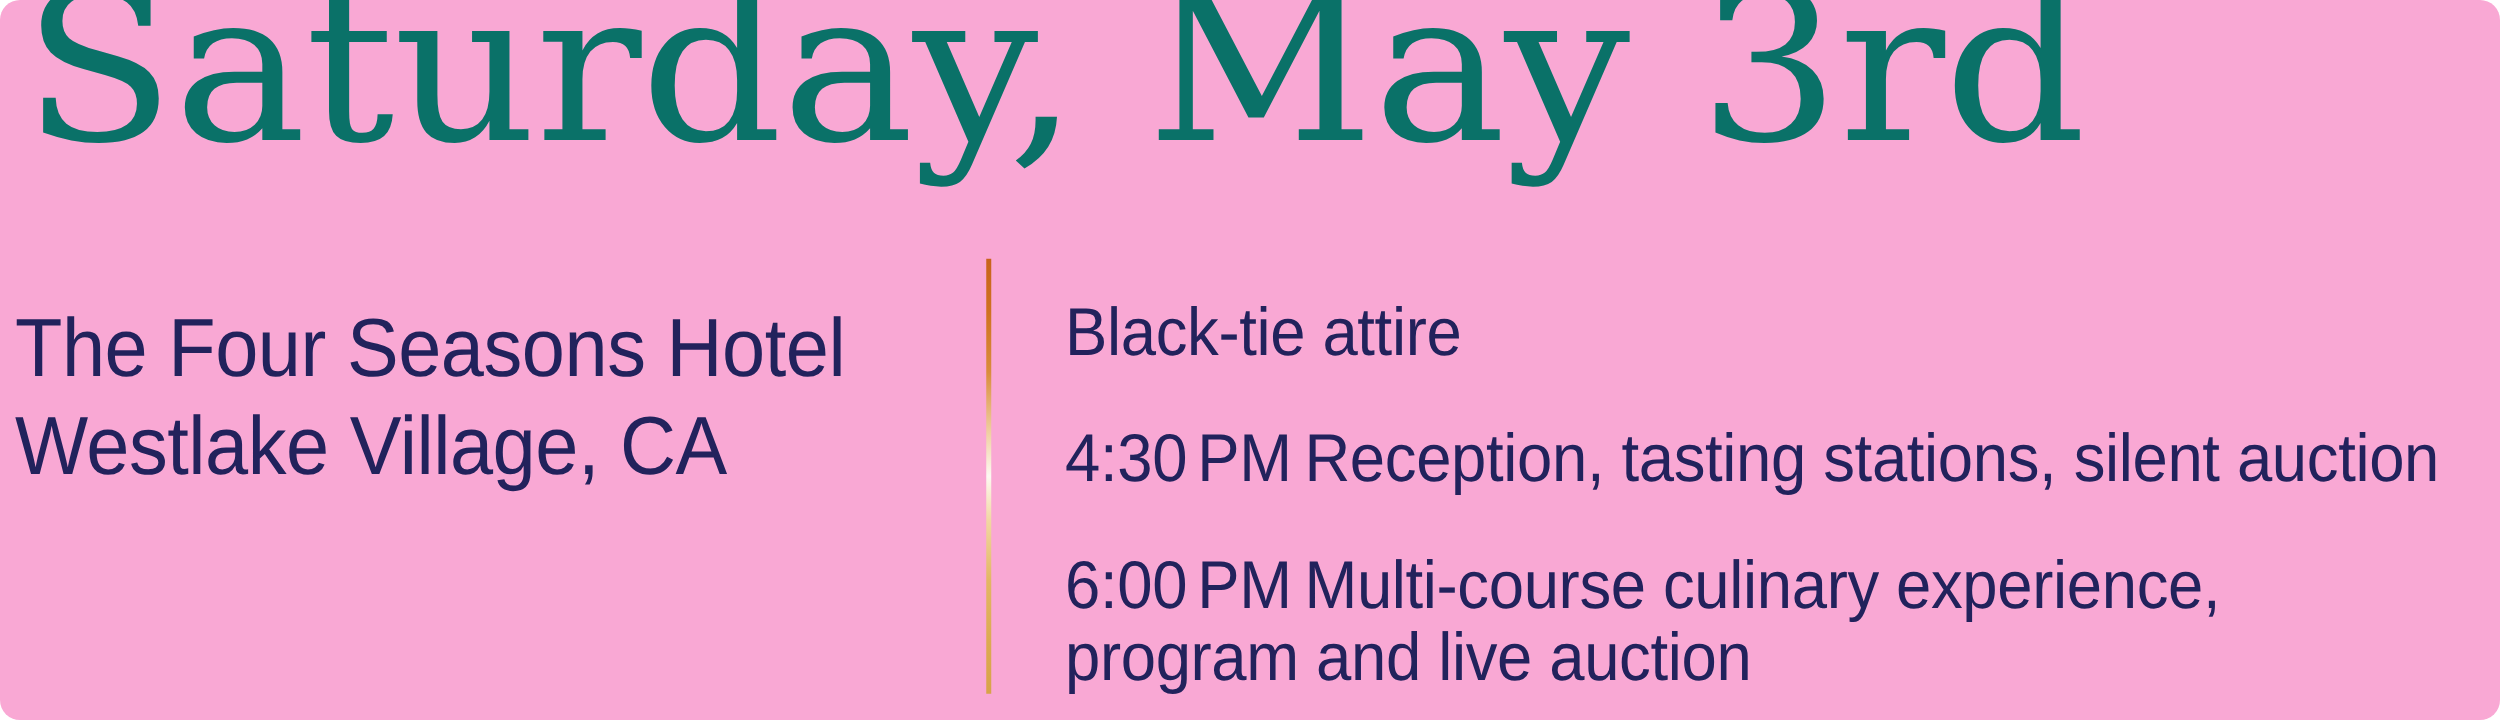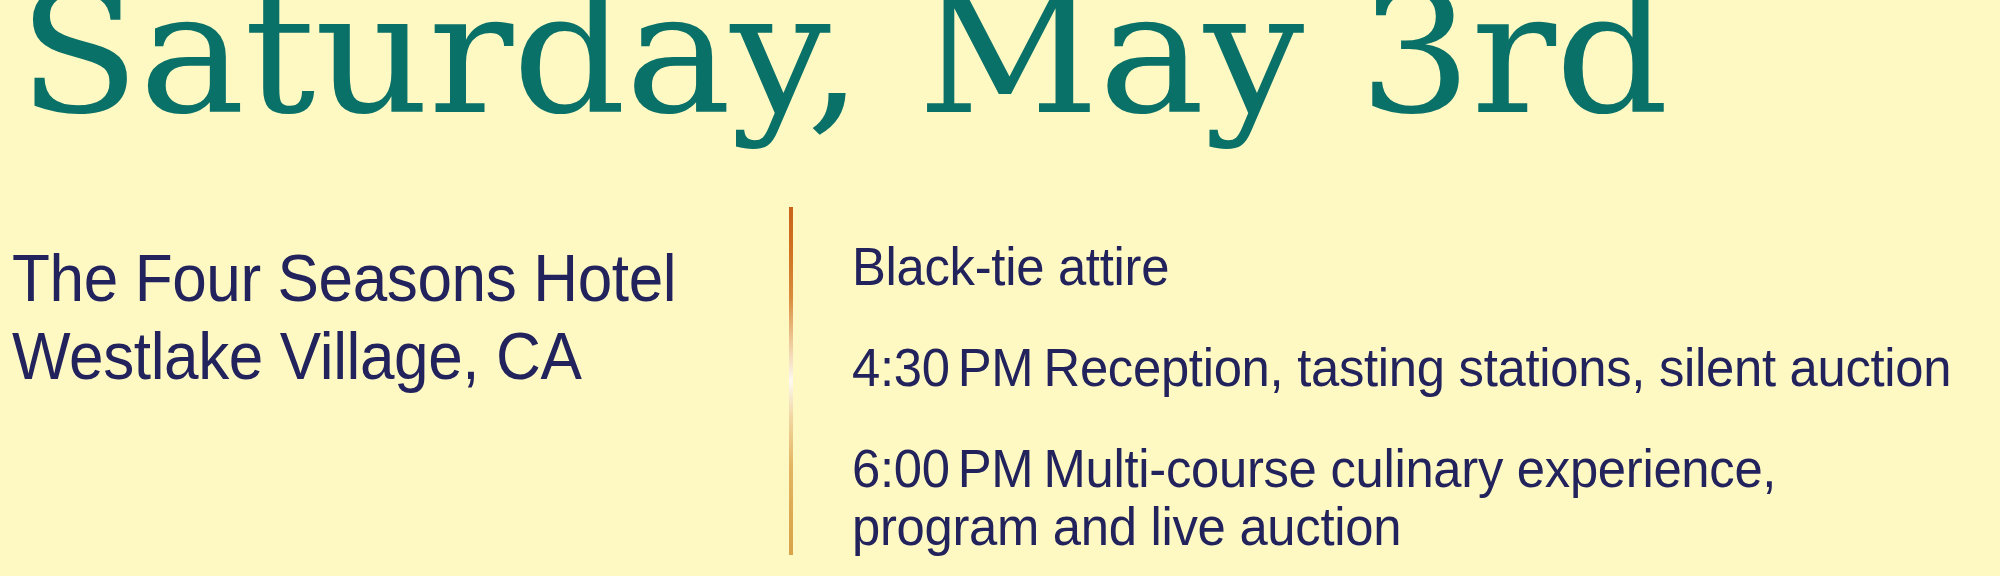--- a/index.html
+++ b/index.html
@@ -6,23 +6,24 @@
   html, body {
     margin: 0;
     padding: 0;
     background: #ffffff;
   }
 
   #canvas {
     position: relative;
     width: 2000px;
     height: 576px;
-    background: #fef9c3;
+    background: #f9a8d4;
     overflow: hidden;
     font-family: "Liberation Sans", sans-serif;
+    border-radius: 16px;
   }
 
   
   .headline {
     position: absolute;
     left: 18px;
     top: -30px;
     width: 1990px;
     color: #0a7168;
     font-family: "DejaVu Serif", serif;

